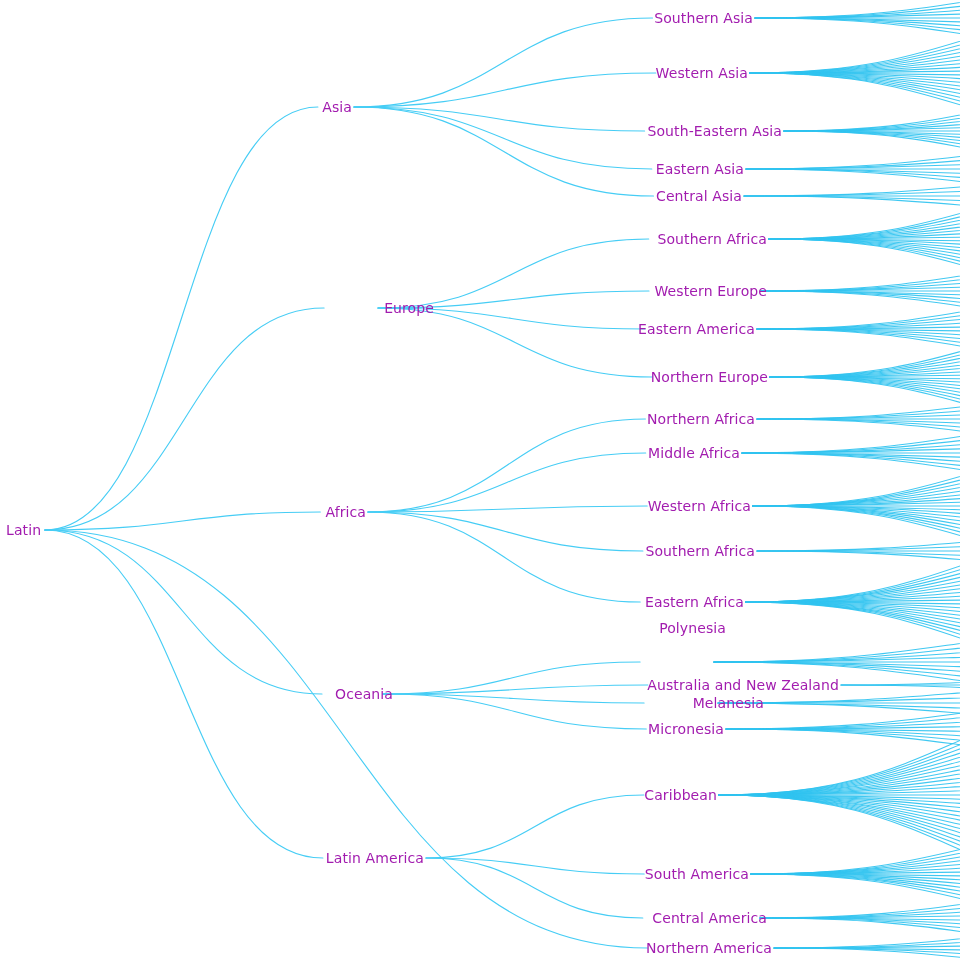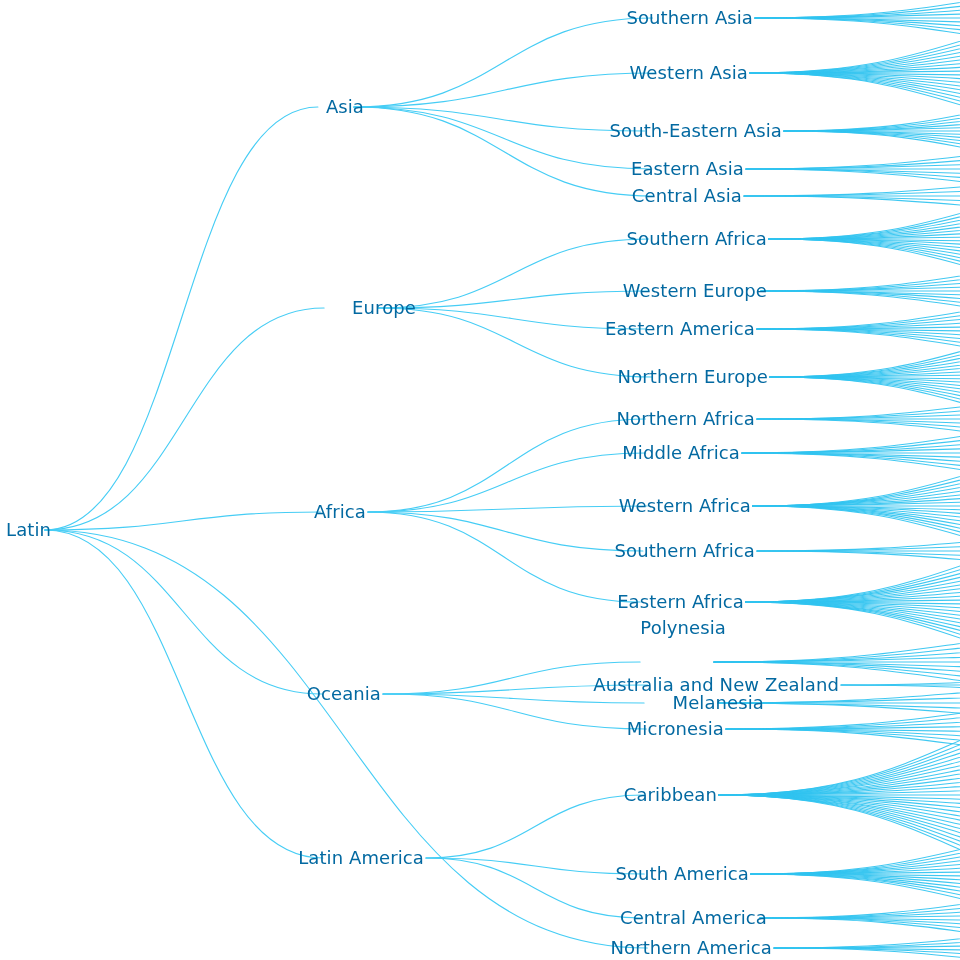--- a/index.html
+++ b/index.html
@@ -19,22 +19,22 @@
     position: absolute;
     left: 0;
     top: 0;
     width: 960px;
     height: 960px;
     display: block;
   }
   .node-label {
     position: absolute;
     font-family: "DejaVu Sans", sans-serif;
-    font-size: 18px;
-    color: #0369a1;
+    font-size: 14px;
+    color: #a21caf;
     white-space: nowrap;
     transform: translateY(-50%);
     letter-spacing: 0.1px;
     line-height: 1;
   }
   .node-label.anchor-end {
     text-align: right;
   }
   .node-label.anchor-start {
     text-align: left;
@@ -307,24 +307,24 @@
       <path d="M426,858C534.4,858 534.4,918 642.8,918" fill="none" stroke="#46CDF5" stroke-width="1.15" stroke-opacity="1" stroke-linecap="round"></path>
       <path d="M44.900000000000006,530C346.1,530 346.1,948 647.3000000000001,948" fill="none" stroke="#46CDF5" stroke-width="1.15" stroke-opacity="1" stroke-linecap="round"></path>
       <path d="M44.900000000000006,530C181.39999999999998,530 181.39999999999998,107 317.9,107" fill="none" stroke="#46CDF5" stroke-width="1.15" stroke-opacity="1" stroke-linecap="round"></path>
       <path d="M44.900000000000006,530C184.5,530 184.5,308 324.1,308" fill="none" stroke="#46CDF5" stroke-width="1.15" stroke-opacity="1" stroke-linecap="round"></path>
       <path d="M44.900000000000006,530C182.60000000000002,530 182.60000000000002,512 320.3,512" fill="none" stroke="#46CDF5" stroke-width="1.15" stroke-opacity="1" stroke-linecap="round"></path>
       <path d="M44.900000000000006,530C183.45,530 183.45,694 322,694" fill="none" stroke="#46CDF5" stroke-width="1.15" stroke-opacity="1" stroke-linecap="round"></path>
       <path d="M44.900000000000006,530C183.89999999999998,530 183.89999999999998,858 322.9,858" fill="none" stroke="#46CDF5" stroke-width="1.15" stroke-opacity="1" stroke-linecap="round"></path>
     </svg>
   <div id="label-layer">
       <div class="node-label anchor-start" style="top: 530px; left: 6px;">Latin</div>
-      <div class="node-label anchor-end" style="top: 107px; left: 0px; width: 352px; margin-left: 12px;">Asia</div>
-      <div class="node-label anchor-end" style="top: 308px; left: 0px; width: 376px; padding-left: 40px;">Europe</div>
+      <div class="node-label anchor-end" style="top: 107px; left: 0px; width: 352px;">Asia</div>
+      <div class="node-label anchor-end" style="top: 308px; left: 18px; width: 376px; padding-left: 40px;">Europe</div>
       <div class="node-label anchor-end" style="top: 512px; left: 0px; width: 366px;">Africa</div>
-      <div class="node-label anchor-end" style="top: 694px; left: 0px; width: 381px;">Oceania</div>
+      <div class="node-label anchor-end" style="top: 694px; left: 0px; width: 381px; padding-left: 12px;">Oceania</div>
       <div class="node-label anchor-end" style="top: 858px; left: 0px; width: 424px;">Latin America</div>
       <div class="node-label anchor-end" style="top: 18px; left: 0px; width: 753px;">Southern Asia</div>
       <div class="node-label anchor-end" style="top: 73px; left: 0px; width: 748px;">Western Asia</div>
       <div class="node-label anchor-end" style="top: 131px; left: 0px; width: 782px;">South-Eastern Asia</div>
       <div class="node-label anchor-end" style="top: 169px; left: 0px; width: 744px;">Eastern Asia</div>
       <div class="node-label anchor-end" style="top: 196px; left: 0px; width: 742px;">Central Asia</div>
       <div class="node-label anchor-end" style="top: 239px; left: 0px; width: 767px;">Southern Africa</div>
       <div class="node-label anchor-end" style="top: 291px; left: 8px; width: 759px;">Western Europe</div>
       <div class="node-label anchor-end" style="top: 329px; left: 0px; width: 755px;">Eastern America</div>
       <div class="node-label anchor-end" style="top: 377px; left: 0px; width: 768px;">Northern Europe</div>

